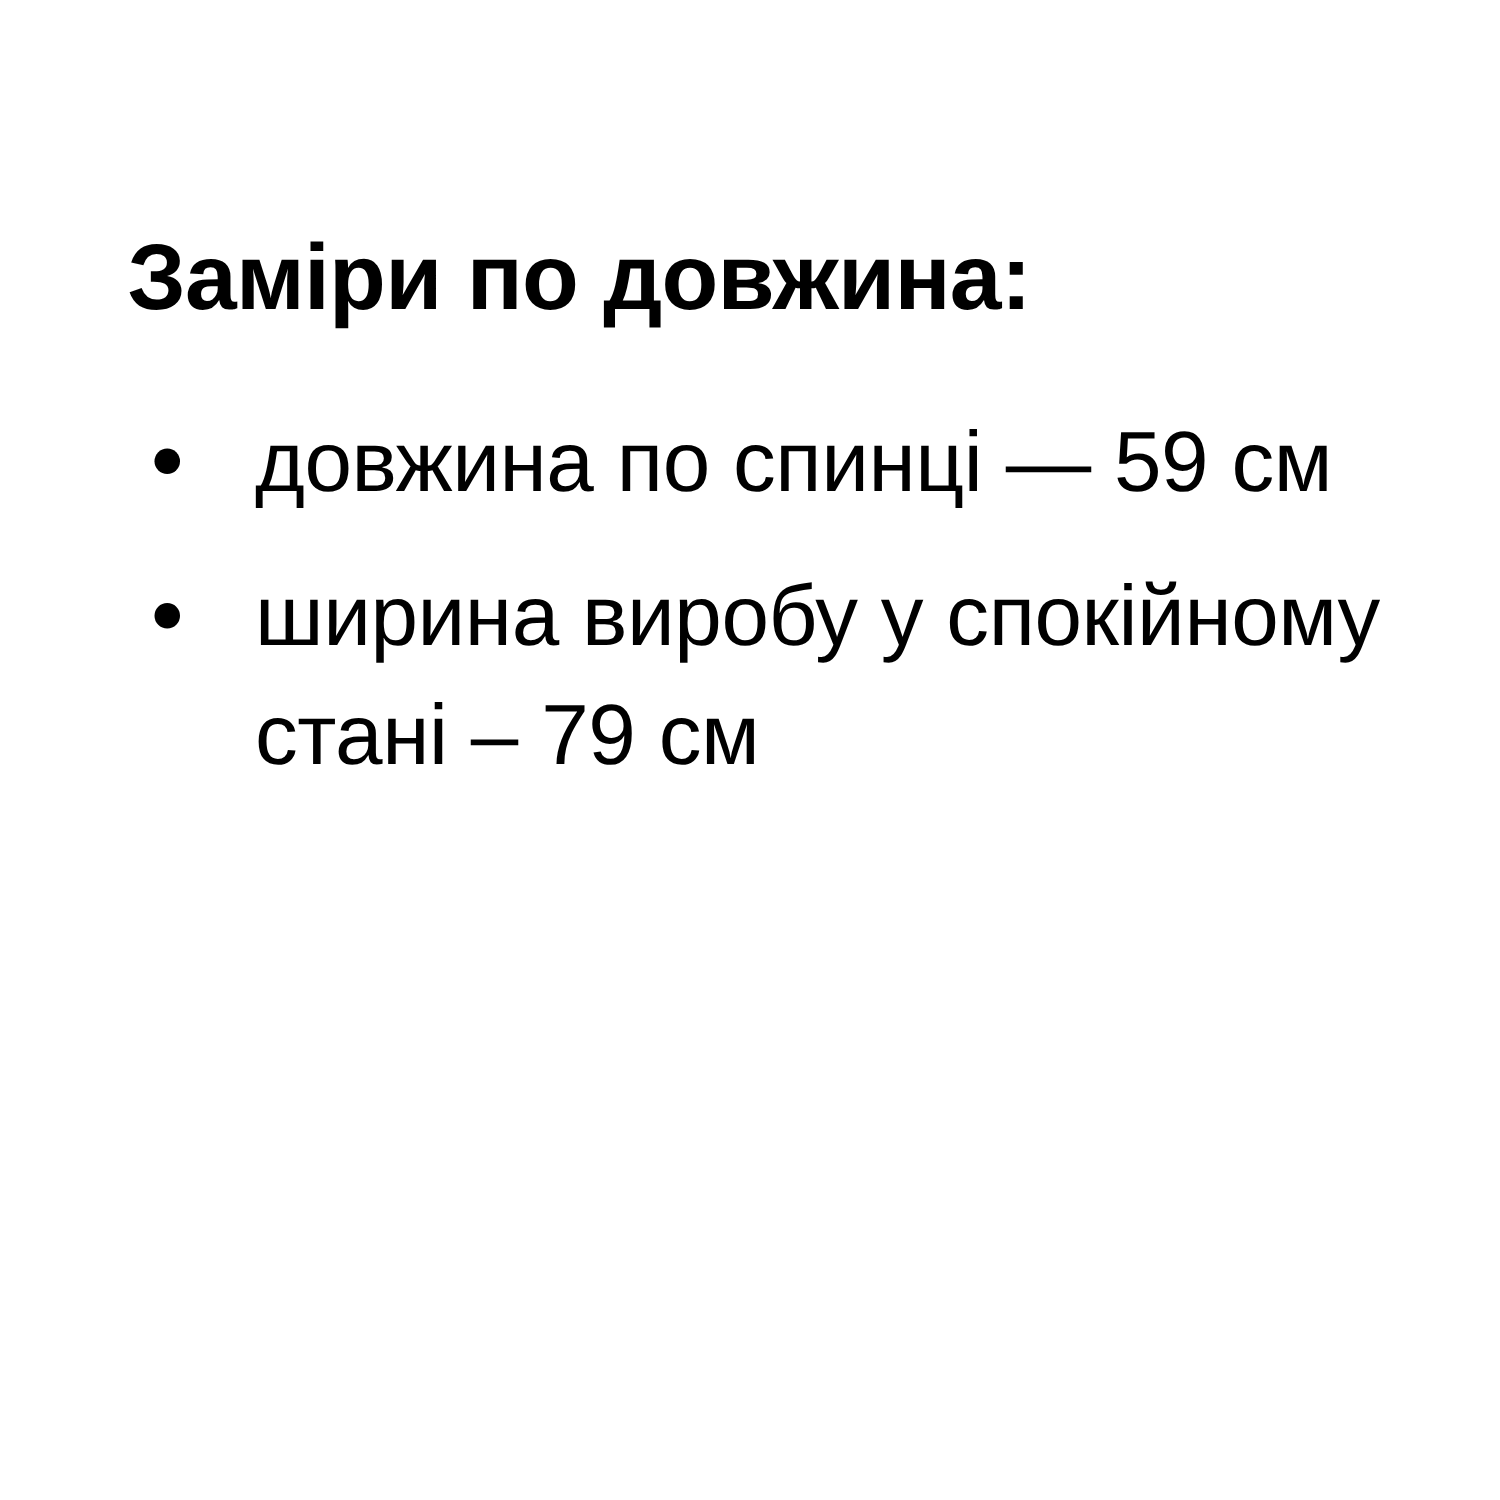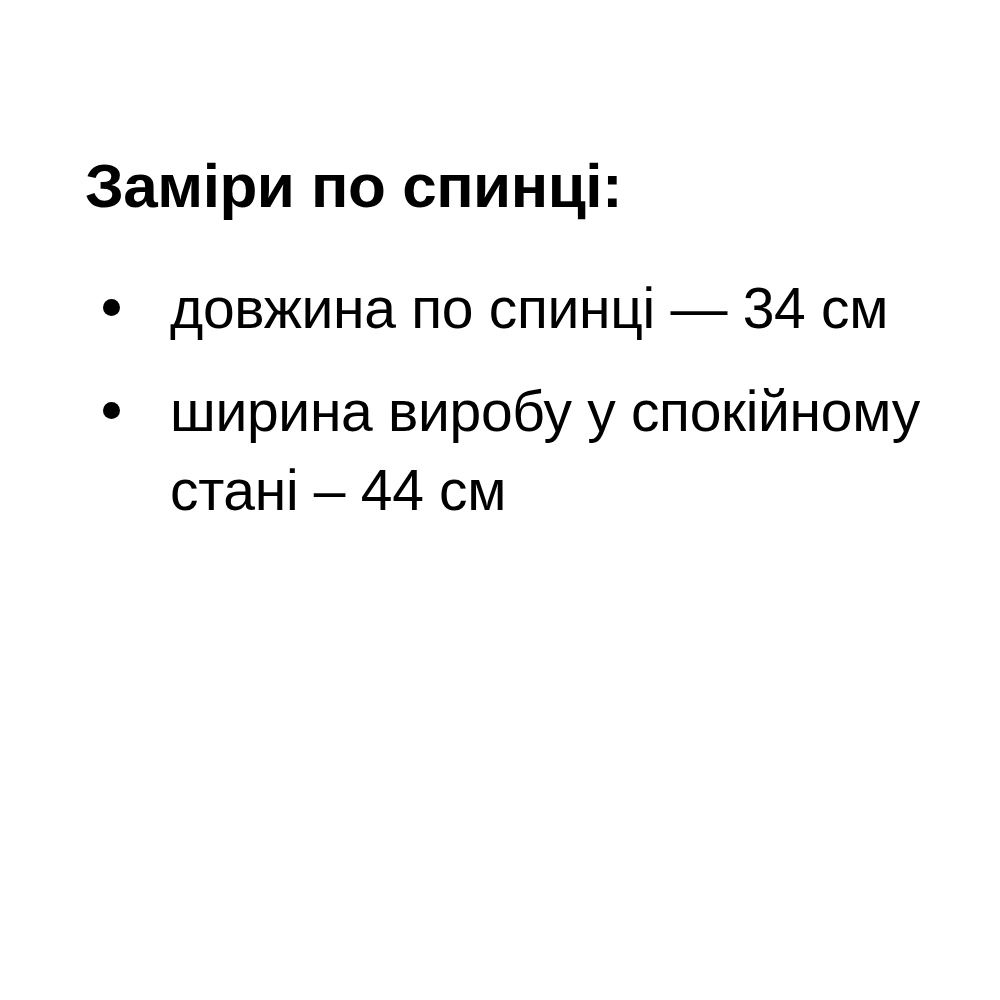--- a/index.html
+++ b/index.html
@@ -59,26 +59,26 @@
   }
   .item-text {
     display: block;
   }
 </style>
 </head>
 <body>
 
 <div class="page">
 
-  <h1 class="heading">Заміри по спинці:</h1>
+  <h1 class="heading">Заміри по довжина:</h1>
 
   <ul class="measure-list">
     <li class="measure-item">
       <span class="bullet"></span>
-      <span class="item-text">довжина по спинці — 34 см</span>
+      <span class="item-text">довжина по спинці — 59 см</span>
     </li>
     <li class="measure-item">
       <span class="bullet"></span>
-      <span class="item-text">ширина виробу у спокійному стані – 44 см</span>
+      <span class="item-text">ширина виробу у спокійному стані – 79 см</span>
     </li>
   </ul>
 
 </div>
 
 </body></html>

